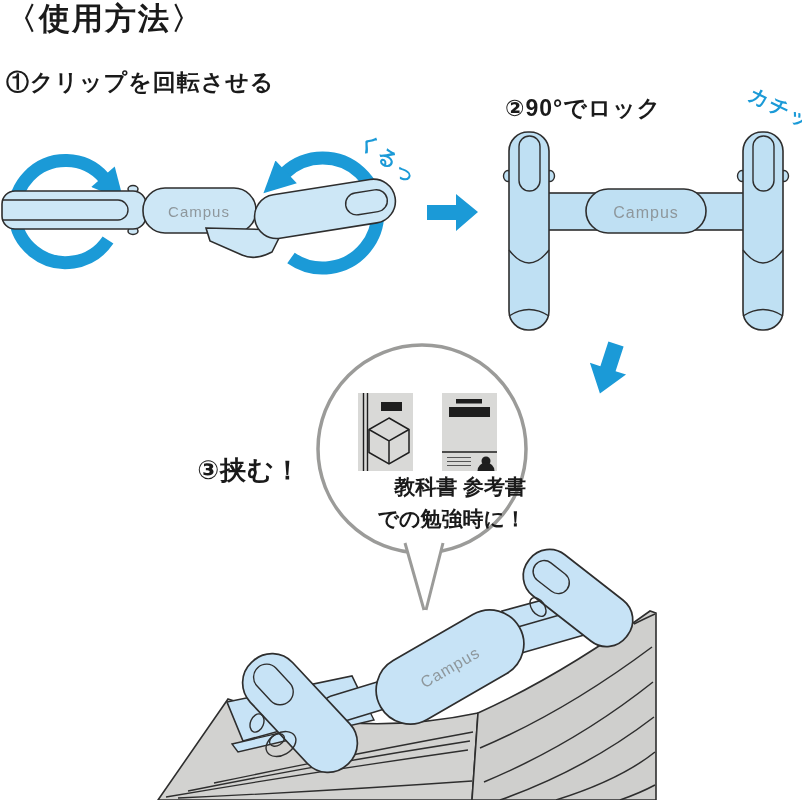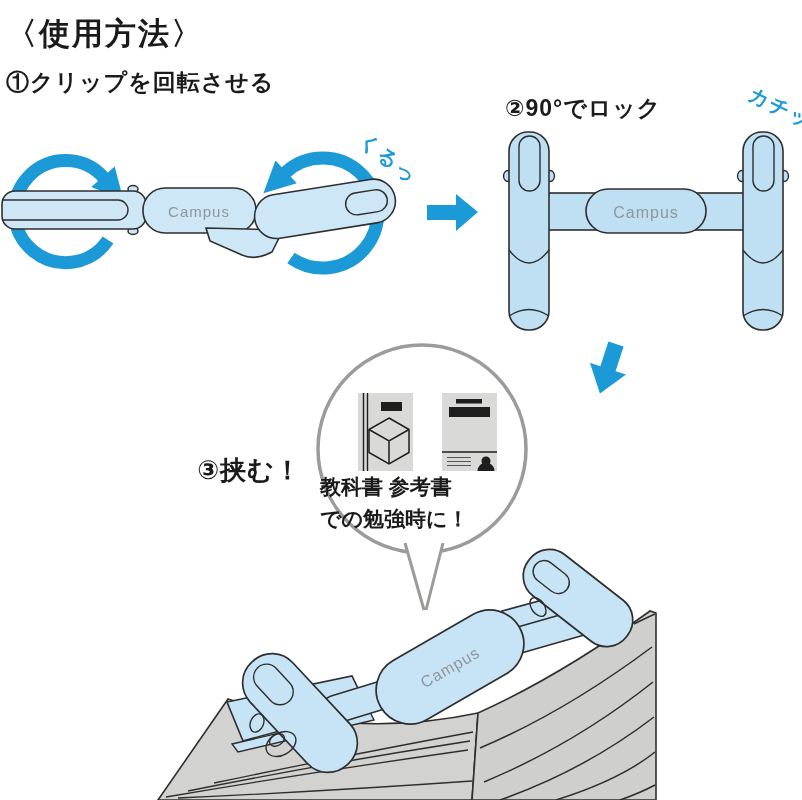--- a/index.html
+++ b/index.html
@@ -2,26 +2,26 @@
 <html><head>
 <meta charset="utf-8">
 <style>
   html,body{margin:0;padding:0;background:#fff;}
   .canvas{
     position:relative;width:802px;height:800px;background:#ffffff;overflow:hidden;
     font-family:"Liberation Sans","DejaVu Sans",sans-serif;color:#1a1a1a;
   }
   .art{position:absolute;left:0;top:0;}
   .txt{position:absolute;white-space:nowrap;font-weight:bold;line-height:1.1;}
-  .title{left:6px;top:17px;font-size:31px;letter-spacing:2px;}
+  .title{left:6px;top:2px;font-size:31px;letter-spacing:2px;}
   .step1{left:6px;top:70px;font-size:23px;letter-spacing:1px;font-family:Liberation Serif, serif;}
   .step2{left:505px;top:72px;font-size:23px;letter-spacing:1px;margin-top:24px;}
   .step3{left:197px;top:456px;font-size:26px;letter-spacing:1px;}
-  .bub1{left:320px;top:475px;width:206px;text-align:left;font-size:21px;}
-  .bub2{left:320px;top:507px;width:206px;text-align:left;font-size:21px;}
+  .bub1{left:320px;top:475px;width:206px;text-align:right;font-size:21px;}
+  .bub2{left:320px;top:507px;width:206px;text-align:right;font-size:21px;}
   svg text{font-family:"Liberation Sans","DejaVu Sans",sans-serif;}
   .sfx{font-weight:bold;font-size:20px;fill:#1b9ad7;letter-spacing:2px;}
   .campus{fill:#8e979c;letter-spacing:1px;}
 </style>
 </head>
 <body>
 
 <div class="canvas">
 
   <svg class="art" width="802" height="800" viewBox="0 0 802 800">

